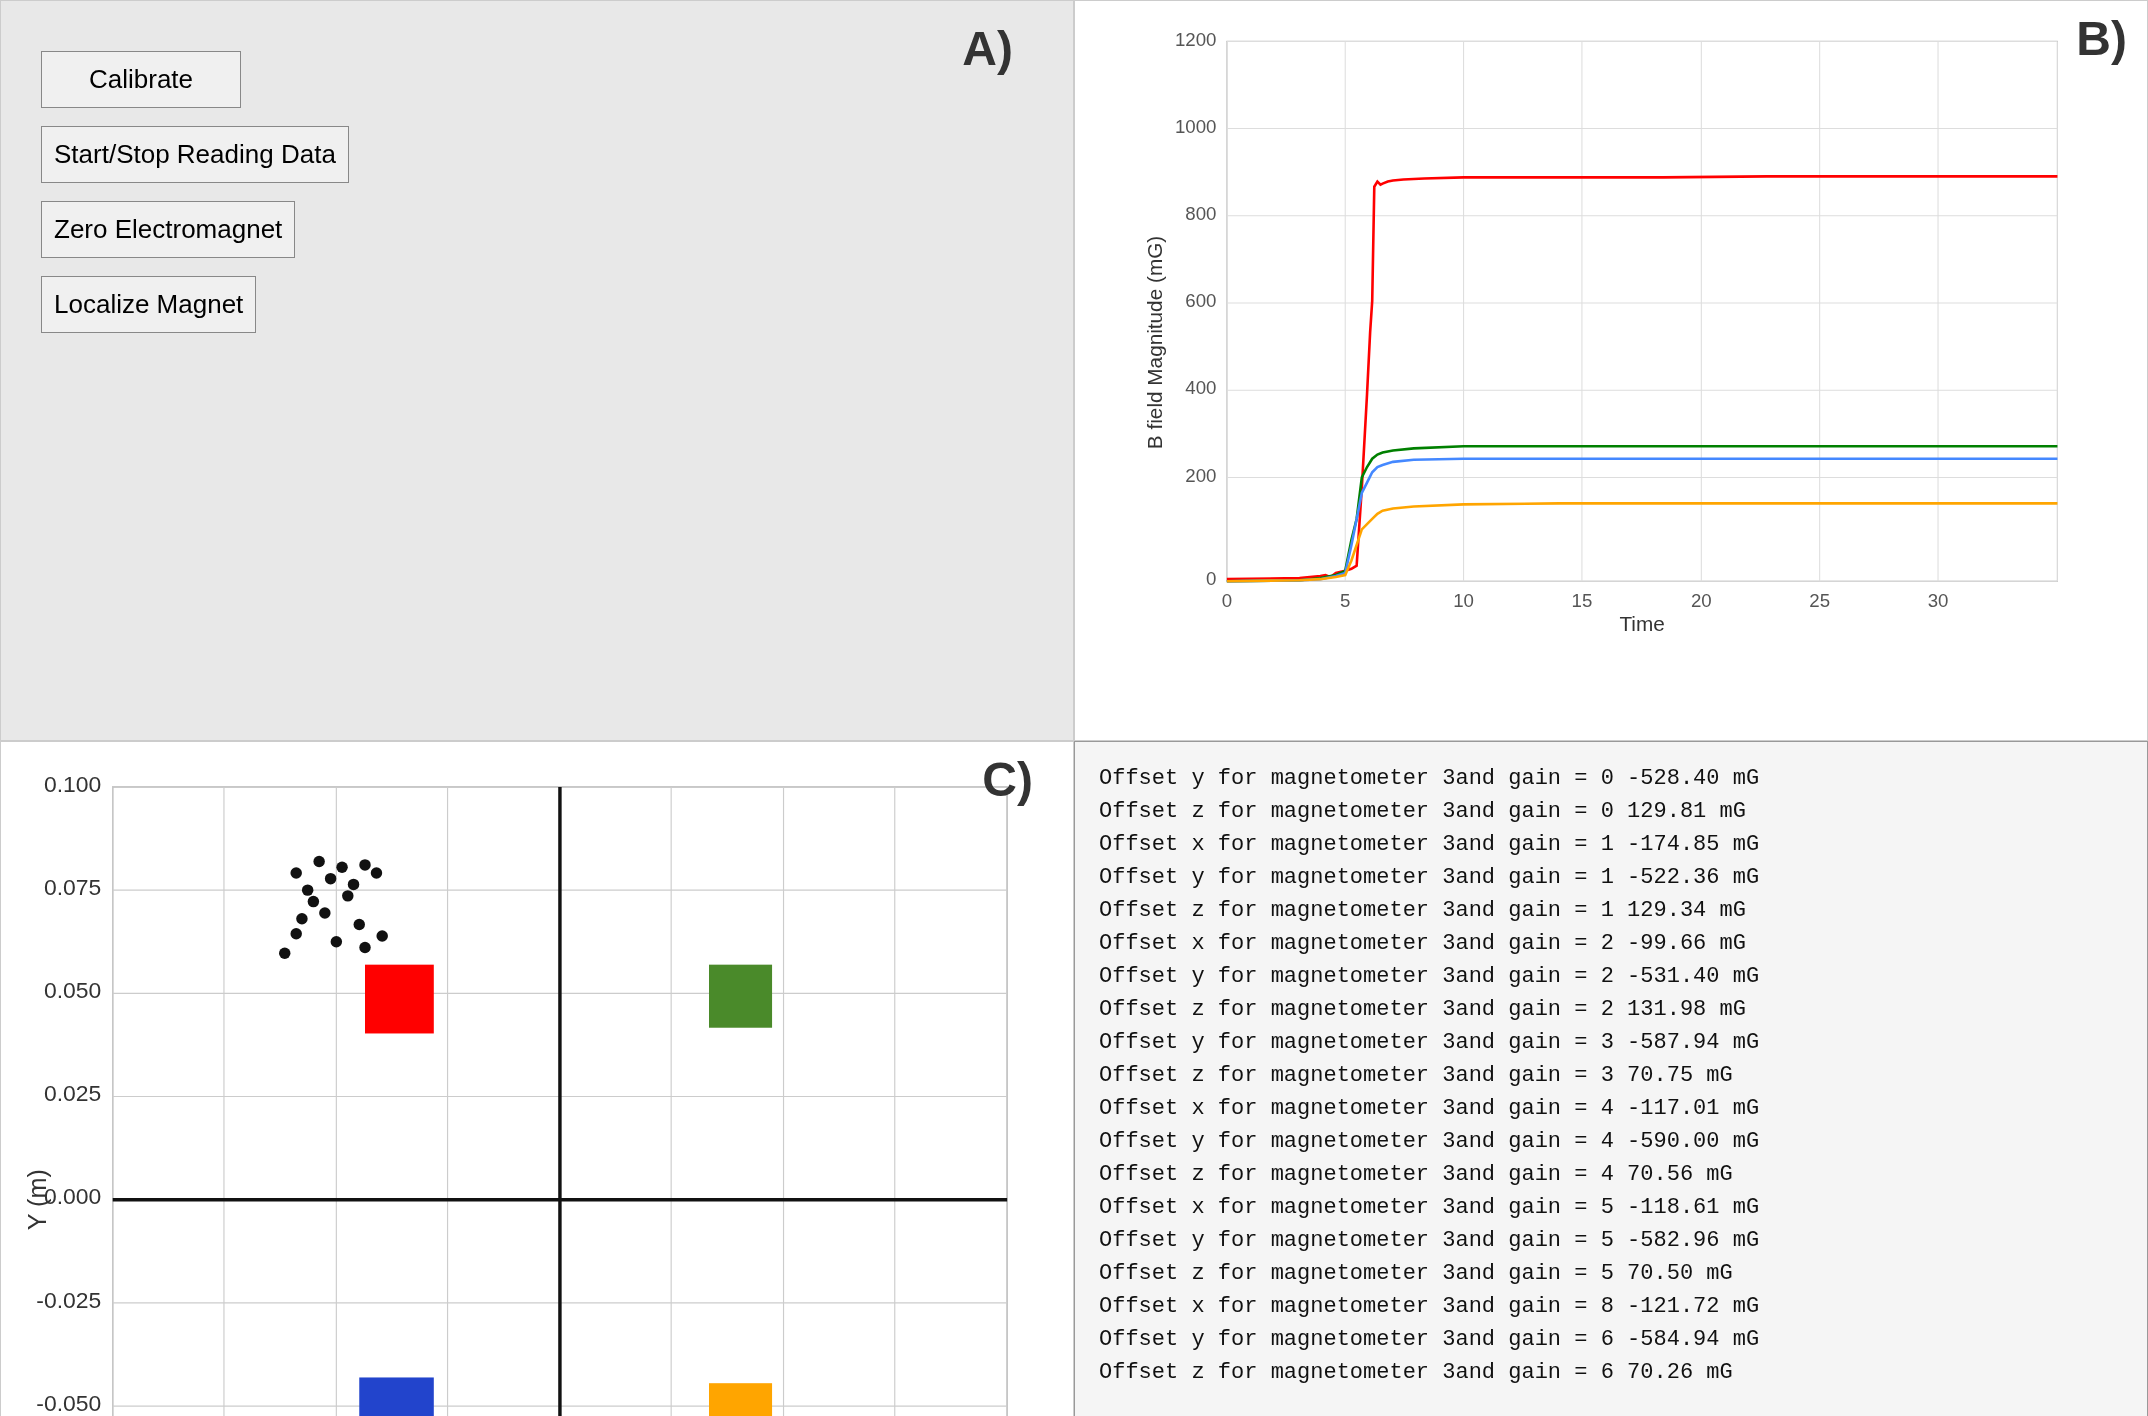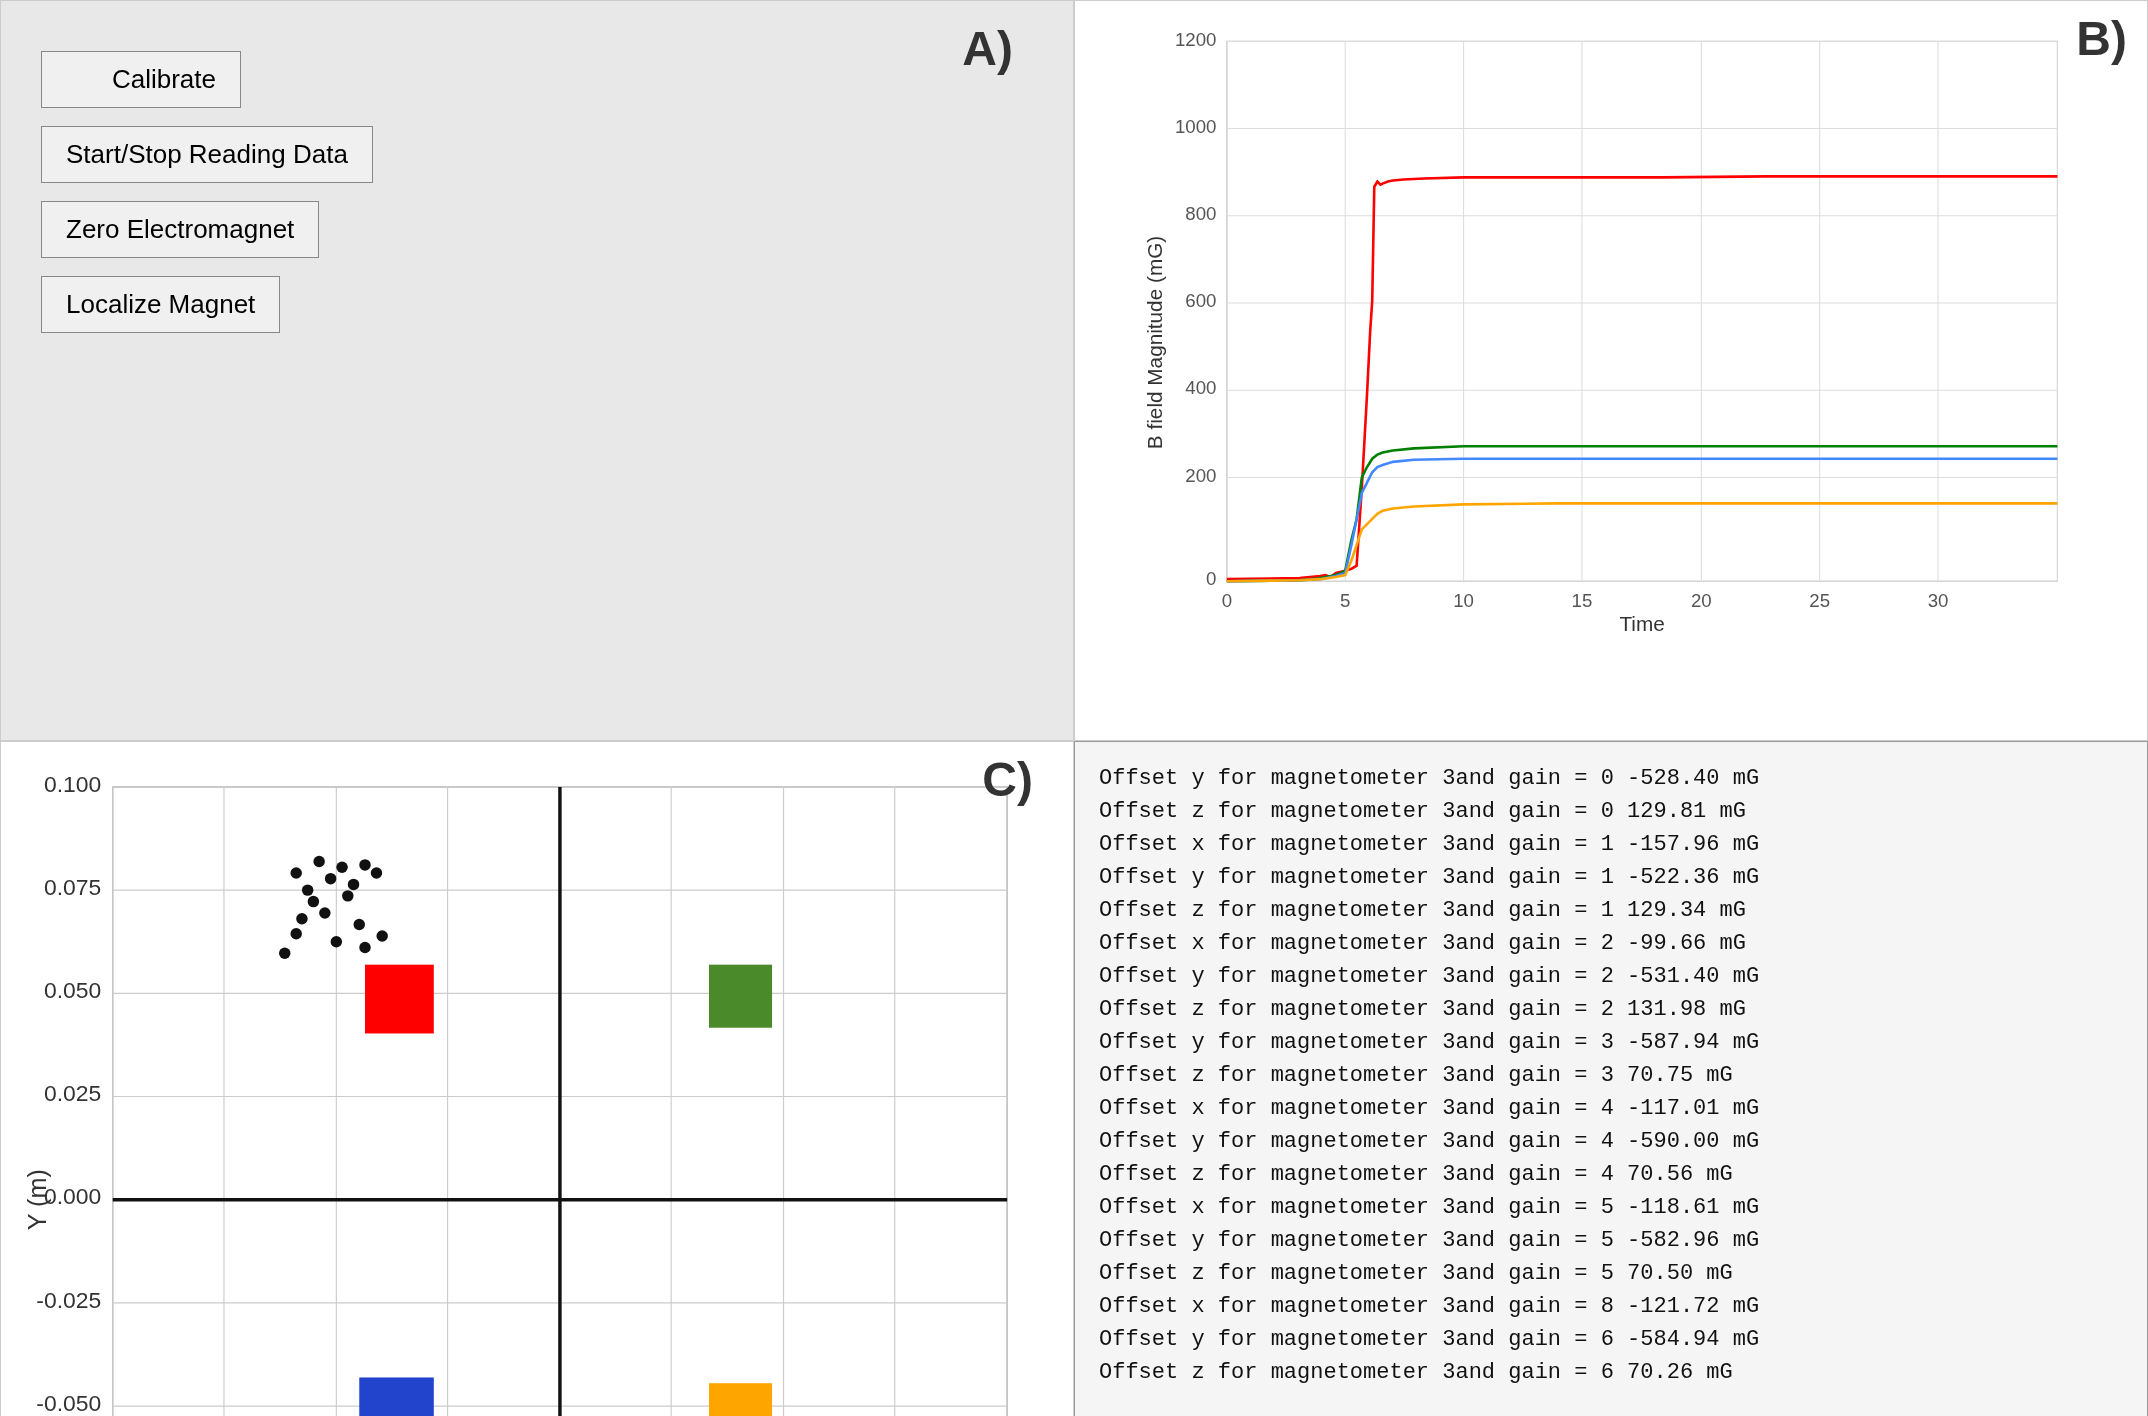--- a/index.html
+++ b/index.html
@@ -31,24 +31,24 @@
     }
     .panel-a .btn-group {
       display: flex;
       flex-direction: column;
       gap: 18px;
       margin-top: 20px;
     }
     .ctrl-btn {
       background: #f0f0f0;
       border: 1.5px solid #888;
-      padding: 12px 24px;
+      padding: 12px 12px;
       font-size: 26px;
       cursor: pointer;
-      text-align: right;
+      text-align: center;
       width: fit-content;
       min-width: 200px;
     }
 
     
     .panel-b {
       background: #fff;
       padding: 30px 20px 40px 20px;
       position: relative;
       border: 1px solid #ccc;
@@ -336,21 +336,21 @@
     <rect x="295" y="535" width="65" height="65" fill="#2244cc" stroke="none"></rect>
 
     <rect x="600" y="540" width="55" height="55" fill="orange" stroke="none"></rect>
   </svg>
 </div>
 
 <div class="panel-d">
   <div id="console-output">
       <div>Offset y for magnetometer 3and gain = 0 -528.40 mG</div>
       <div>Offset z for magnetometer 3and gain = 0 129.81 mG</div>
-      <div>Offset x for magnetometer 3and gain = 1 -157.96 mG</div>
+      <div>Offset x for magnetometer 3and gain = 1 -174.85 mG</div>
       <div>Offset y for magnetometer 3and gain = 1 -522.36 mG</div>
       <div>Offset z for magnetometer 3and gain = 1 129.34 mG</div>
       <div>Offset x for magnetometer 3and gain = 2 -99.66 mG</div>
       <div>Offset y for magnetometer 3and gain = 2 -531.40 mG</div>
       <div>Offset z for magnetometer 3and gain = 2 131.98 mG</div>
       <div>Offset y for magnetometer 3and gain = 3 -587.94 mG</div>
       <div>Offset z for magnetometer 3and gain = 3 70.75 mG</div>
       <div>Offset x for magnetometer 3and gain = 4 -117.01 mG</div>
       <div>Offset y for magnetometer 3and gain = 4 -590.00 mG</div>
       <div>Offset z for magnetometer 3and gain = 4 70.56 mG</div>

